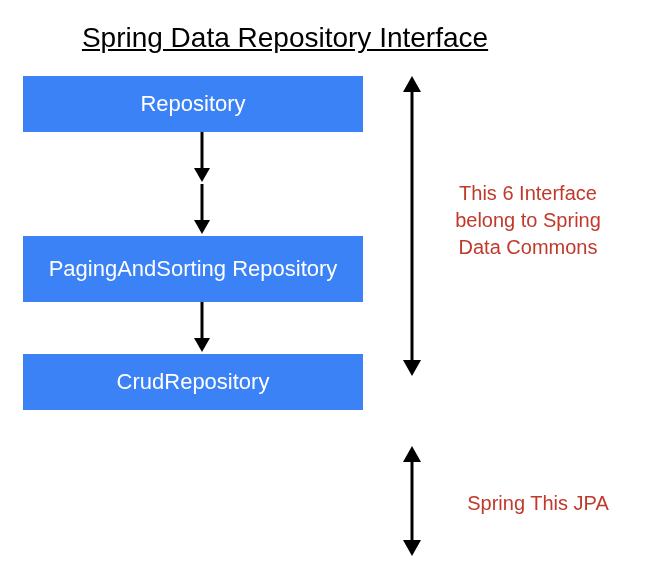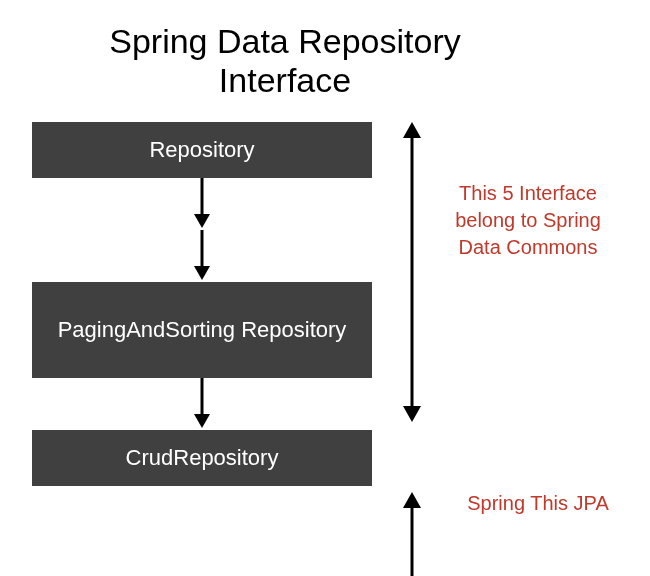--- a/index.html
+++ b/index.html
@@ -8,50 +8,51 @@
       box-sizing: border-box;
     }
     body {
       width: 650px;
       height: 576px;
       background: white;
       font-family: "Segoe UI", Arial, sans-serif;
       position: relative;
     }
     .title {
-      font-size: 34px;
+      font-size: 28px;
       font-weight: 400;
       color: #000;
       text-align: center;
       padding-top: 22px;
       padding-left: 40px;
       padding-right: 120px;
+      text-decoration: underline;
     }
     .diagram-container {
       position: relative;
       margin-top: 22px;
     }
     .box {
       width: 340px;
-      background: #404040;
+      background: #3b82f6;
       color: white;
       font-size: 22px;
       font-weight: 400;
       display: flex;
       align-items: center;
       justify-content: center;
       text-align: center;
-      margin-left: 32px;
+      margin-left: 23px;
       padding: 6px 10px;
     }
     .box-single {
       height: 56px;
     }
     .box-double {
-      height: 96px;
+      height: 66px;
       line-height: 1.25;
     }
     .arrow-down {
       margin-left: 32px;
       width: 340px;
       height: 52px;
       display: flex;
       justify-content: center;
       align-items: center;
     }
@@ -131,14 +132,14 @@
   <div class="bracket-arrow" style="left:400px; top:370px;">
     <svg width="24" height="110" viewBox="0 0 24 110">
       <polygon points="12,0 3,16 21,16" fill="#000"></polygon>
       <line x1="12" y1="14" x2="12" y2="96" stroke="#000" stroke-width="3"></line>
       <polygon points="12,110 3,94 21,94" fill="#000"></polygon>
     </svg>
   </div>
 
 </div>
 
-<div class="annotation annotation-1">This 5 Interface belong to Spring Data Commons</div>
+<div class="annotation annotation-1">This 6 Interface belong to Spring Data Commons</div>
 <div class="annotation annotation-2">Spring This JPA</div>
 
 </body></html>

